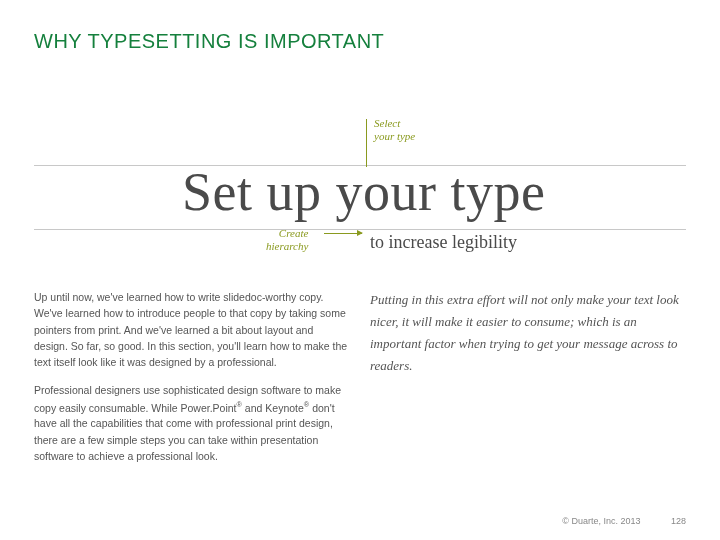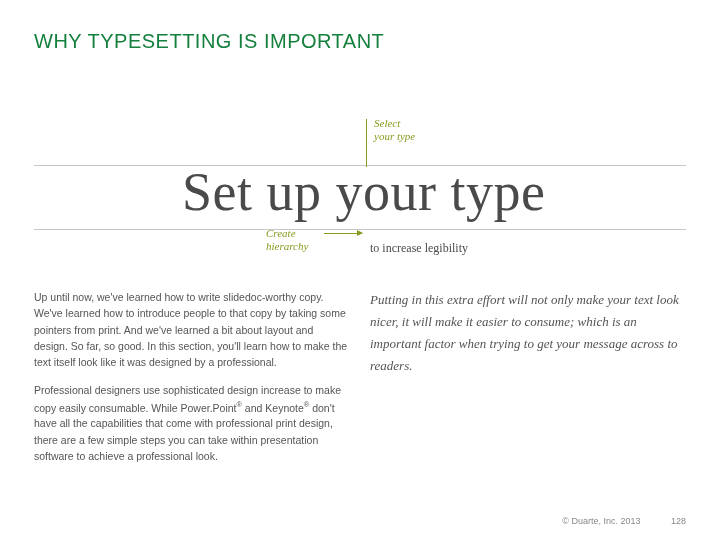--- a/index.html
+++ b/index.html
@@ -43,21 +43,21 @@
   .rule.bottom { top: 146px; }
   .annot {
     position: absolute;
     font-family: Georgia, "Times New Roman", serif;
     font-style: italic;
     font-size: 11px;
     line-height: 1.15;
     color: #8a9a1f;
   }
   .annot.sel { top: 34px; left: 340px; font-family: Liberation Serif, serif; }
-  .annot.hier { top: 144px; left: 232px; }
+  .annot.hier { top: 144px; left: 232px; text-align: right; }
   .vline {
     position: absolute;
     width: 1px;
     background: #8a9a1f;
     left: 332px;
     top: 36px;
     height: 48px;
   }
   .arrow {
     position: absolute;
@@ -82,24 +82,24 @@
     left: 148px;
     font-family: Georgia, "Times New Roman", serif;
     font-size: 54px;
     line-height: 1;
     letter-spacing: 0.5px;
     color: #4a4a4a;
     white-space: nowrap;
   }
   .subhead {
     position: absolute;
-    top: 158px;
+    top: 149px;
     left: 336px;
     font-family: Georgia, "Times New Roman", serif;
-    font-size: 12px;
+    font-size: 18px;
     color: #4a4a4a;
   }
   .cols {
     display: flex;
     gap: 20px;
     margin-top: 6px;
   }
   .col {
     flex: 1;
     font-size: 10.5px;
@@ -142,21 +142,21 @@
     <div class="subhead">to increase legibility</div>
 
     <div class="annot hier">Create<br>hierarchy</div>
     <div class="arrow"></div>
   </div>
 
   <div class="cols">
     <div class="col">
       <p>Up until now, we've learned how to write slidedoc-worthy copy. We've learned how to introduce people to that copy by taking some pointers from print. And we've learned a bit about layout and design. So far, so good. In this section, you'll learn how to make the text itself look like it was designed by a professional.</p>
       <p>
-        <span>Professional designers use sophisticated design increase to make copy easily consumable. While Power.Point</span><sup>®</sup><span> and Keynote</span><sup>®</sup><span> don't have all the capabilities that come with professional print design, there are a few simple steps you can take within presentation software to achieve a professional look.</span>
+        <span>Professional designers use sophisticated design software to make copy easily consumable. While Power.Point</span><sup>®</sup><span> and Keynote</span><sup>®</sup><span> don't have all the capabilities that come with professional print design, there are a few simple steps you can take within presentation software to achieve a professional look.</span>
       </p>
     </div>
     <div class="col right">
       <p>Putting in this extra effort will not only make your text look nicer, it will make it easier to consume; which is an important factor when trying to get your message across to readers.</p>
     </div>
   </div>
 </div>
 
 <div class="footer">
   <span>© Duarte, Inc. 2013</span>

